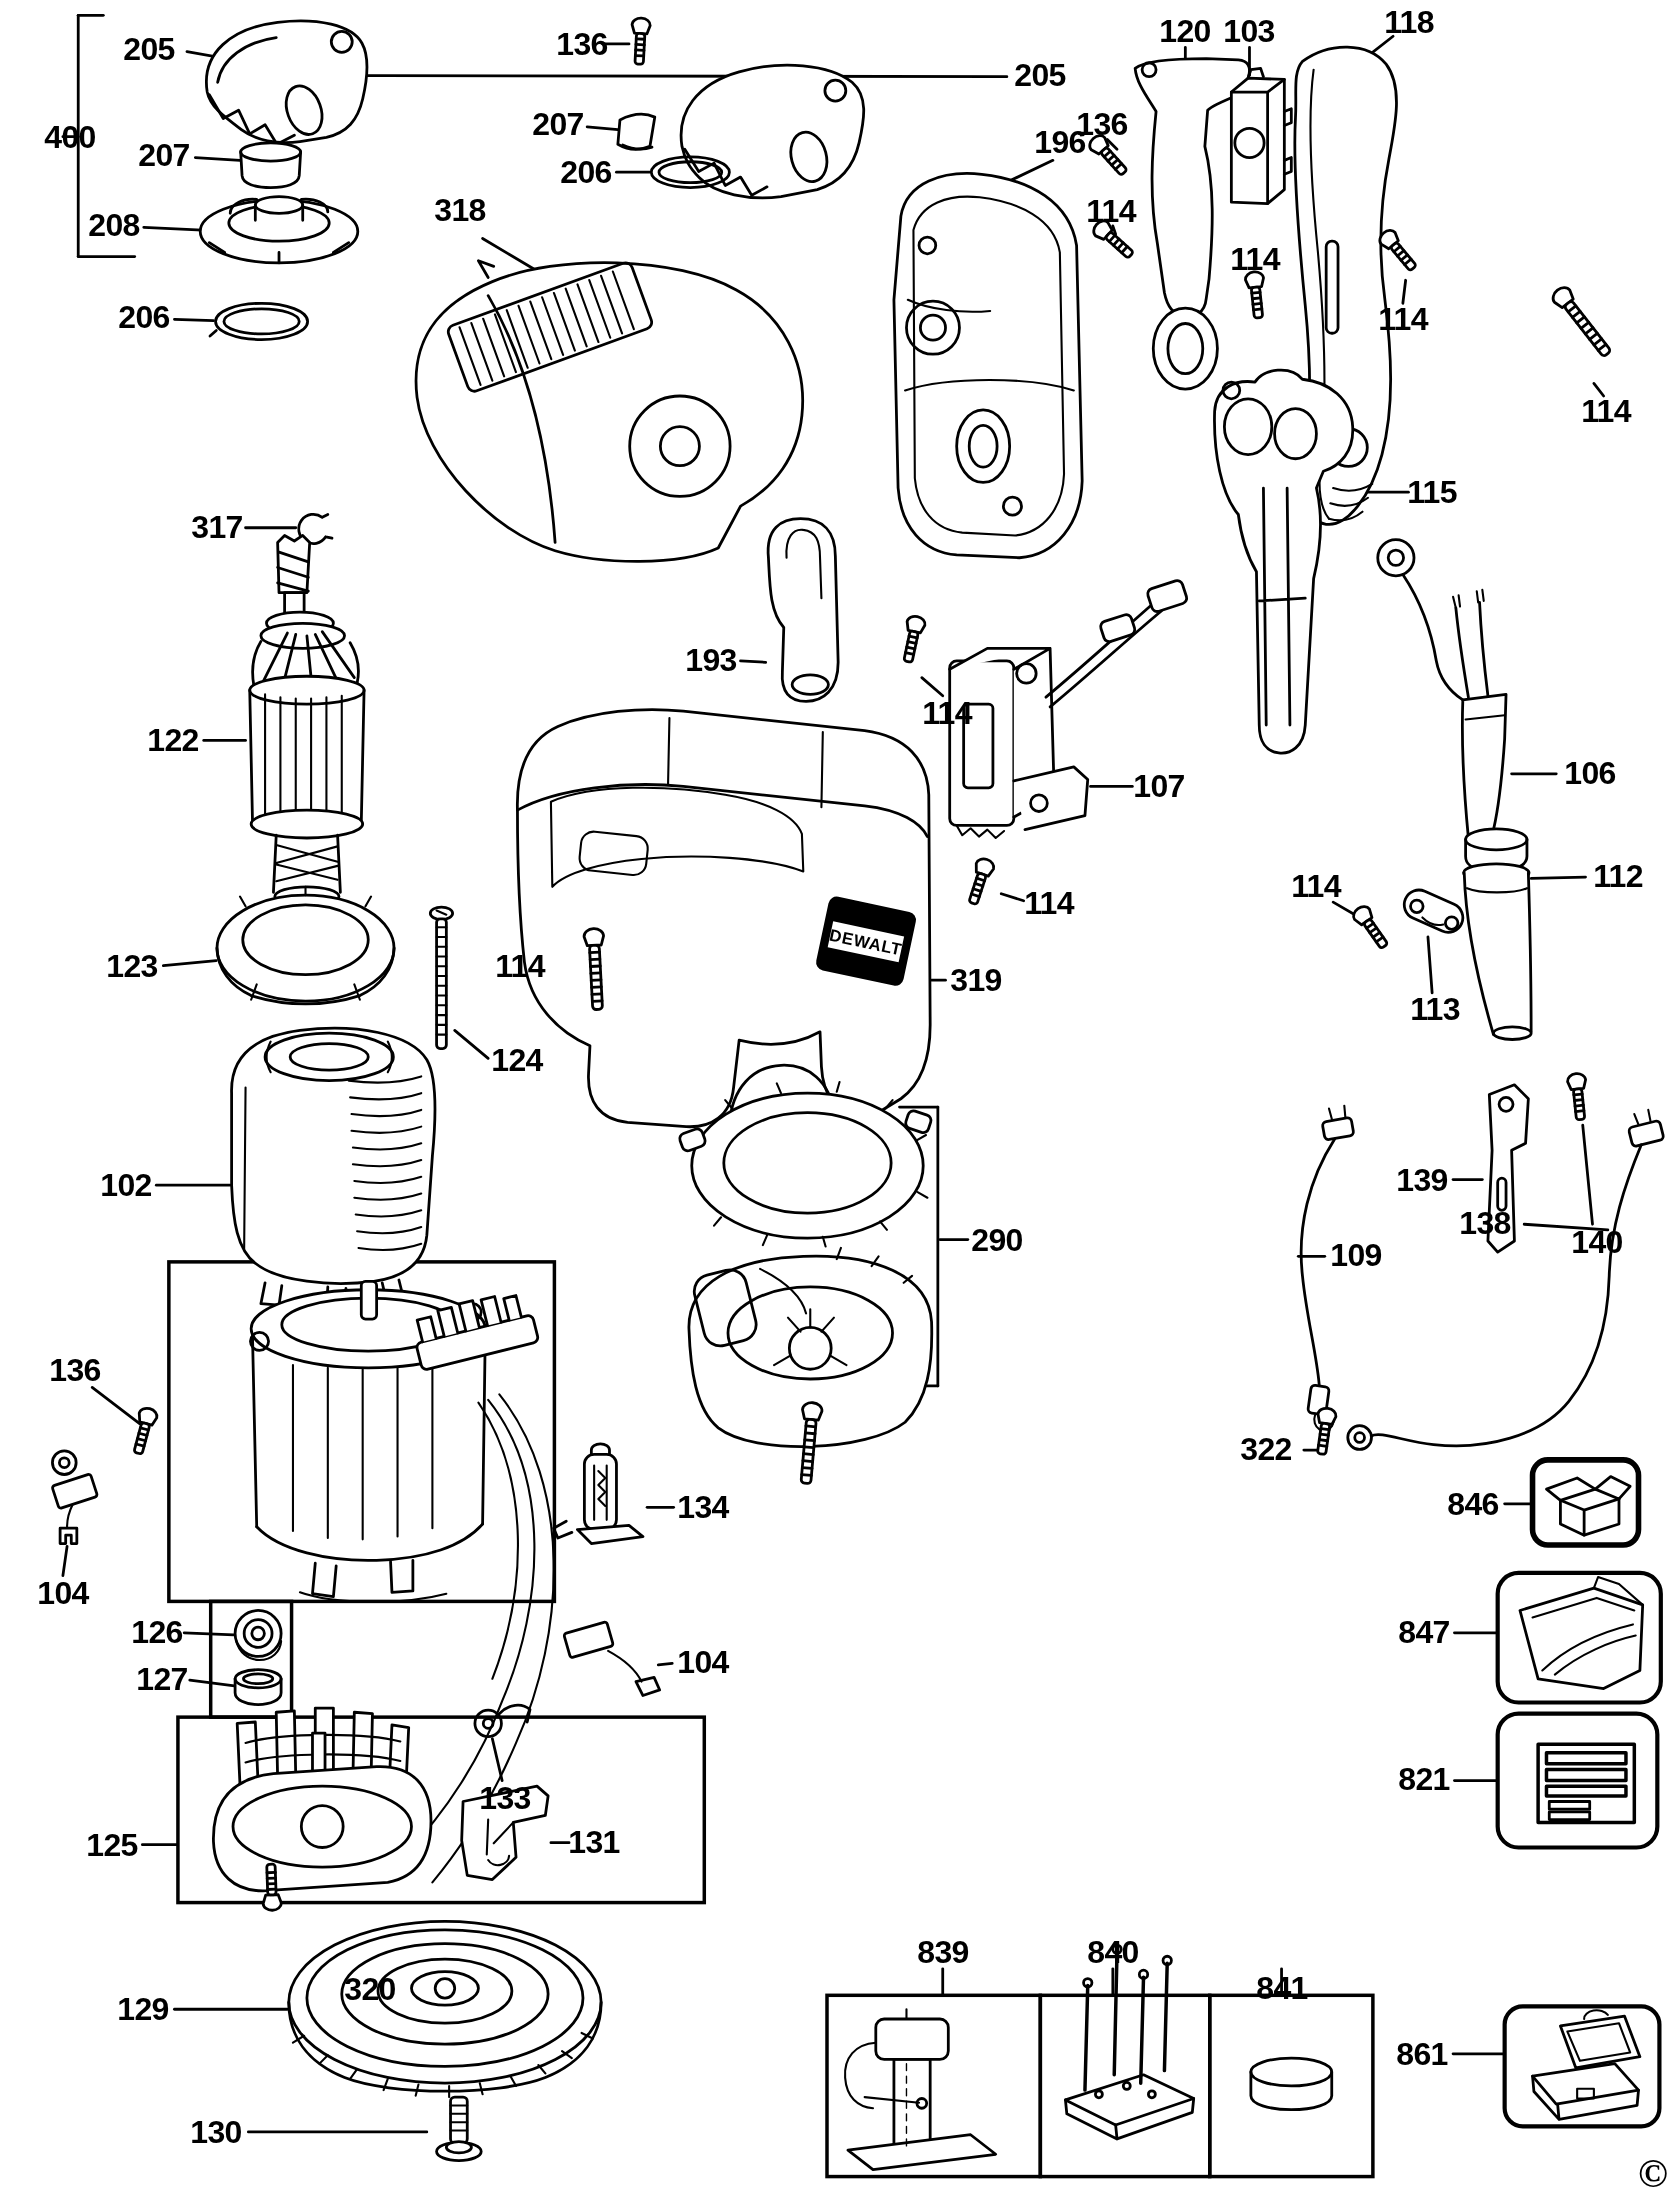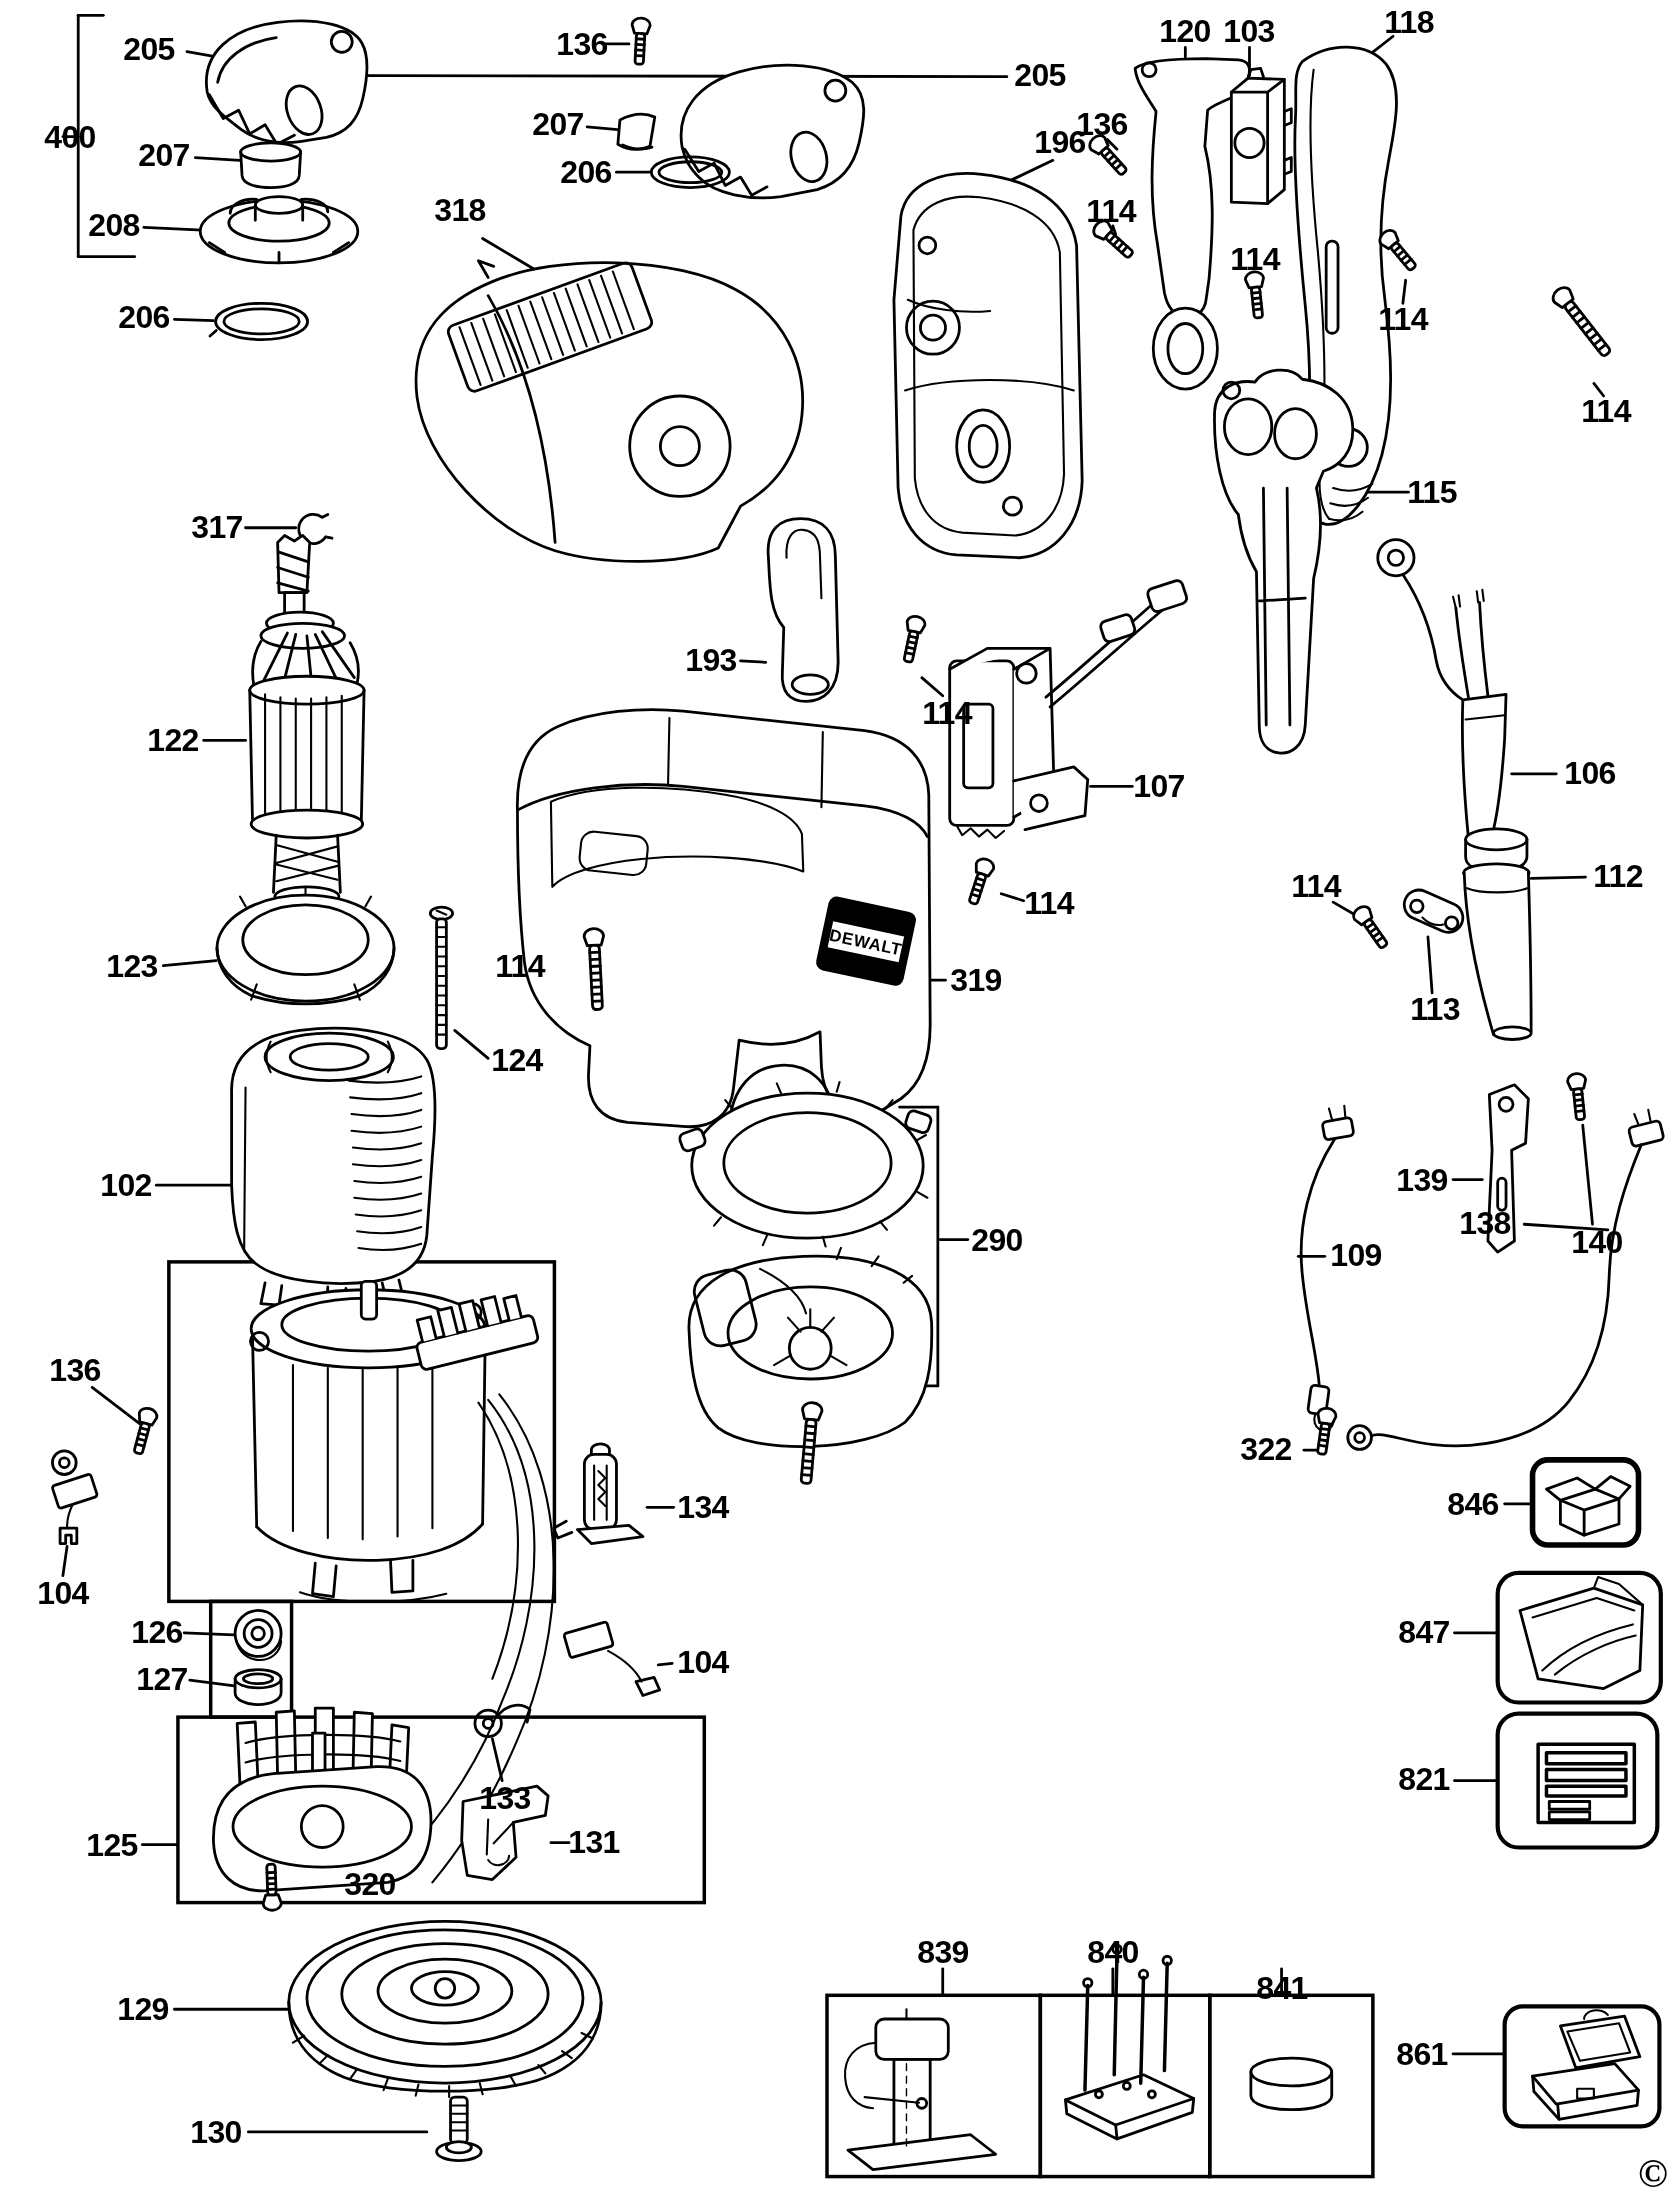--- a/index.html
+++ b/index.html
@@ -540,21 +540,21 @@
       <div class="part-label" style="left: 63px; top: 1593px;">104</div>
       <div class="part-label" style="left: 703px; top: 1507px;">134</div>
       <div class="part-label" style="left: 703px; top: 1662px;">104</div>
       <div class="part-label" style="left: 1424px; top: 1632px;">847</div>
       <div class="part-label" style="left: 157px; top: 1632px;">126</div>
       <div class="part-label" style="left: 162px; top: 1679px;">127</div>
       <div class="part-label" style="left: 505px; top: 1798px;">133</div>
       <div class="part-label" style="left: 1424px; top: 1779px;">821</div>
       <div class="part-label" style="left: 112px; top: 1845px;">125</div>
       <div class="part-label" style="left: 594px; top: 1842px;">131</div>
-      <div class="part-label" style="left: 370px; top: 1884px;">320</div>
+      <div class="part-label" style="left: 370px; top: 1989px;">320</div>
       <div class="part-label" style="left: 143px; top: 2009px;">129</div>
       <div class="part-label" style="left: 943px; top: 1952px;">839</div>
       <div class="part-label" style="left: 1113px; top: 1952px;">840</div>
       <div class="part-label" style="left: 1282px; top: 1952px; margin-top: 36px;">841</div>
       <div class="part-label" style="left: 216px; top: 2132px;">130</div>
       <div class="part-label" style="left: 1422px; top: 2054px;">861</div>
     </div>
 
 <div class="copyright" style="left:1653px;top:2173px">©</div>
 

